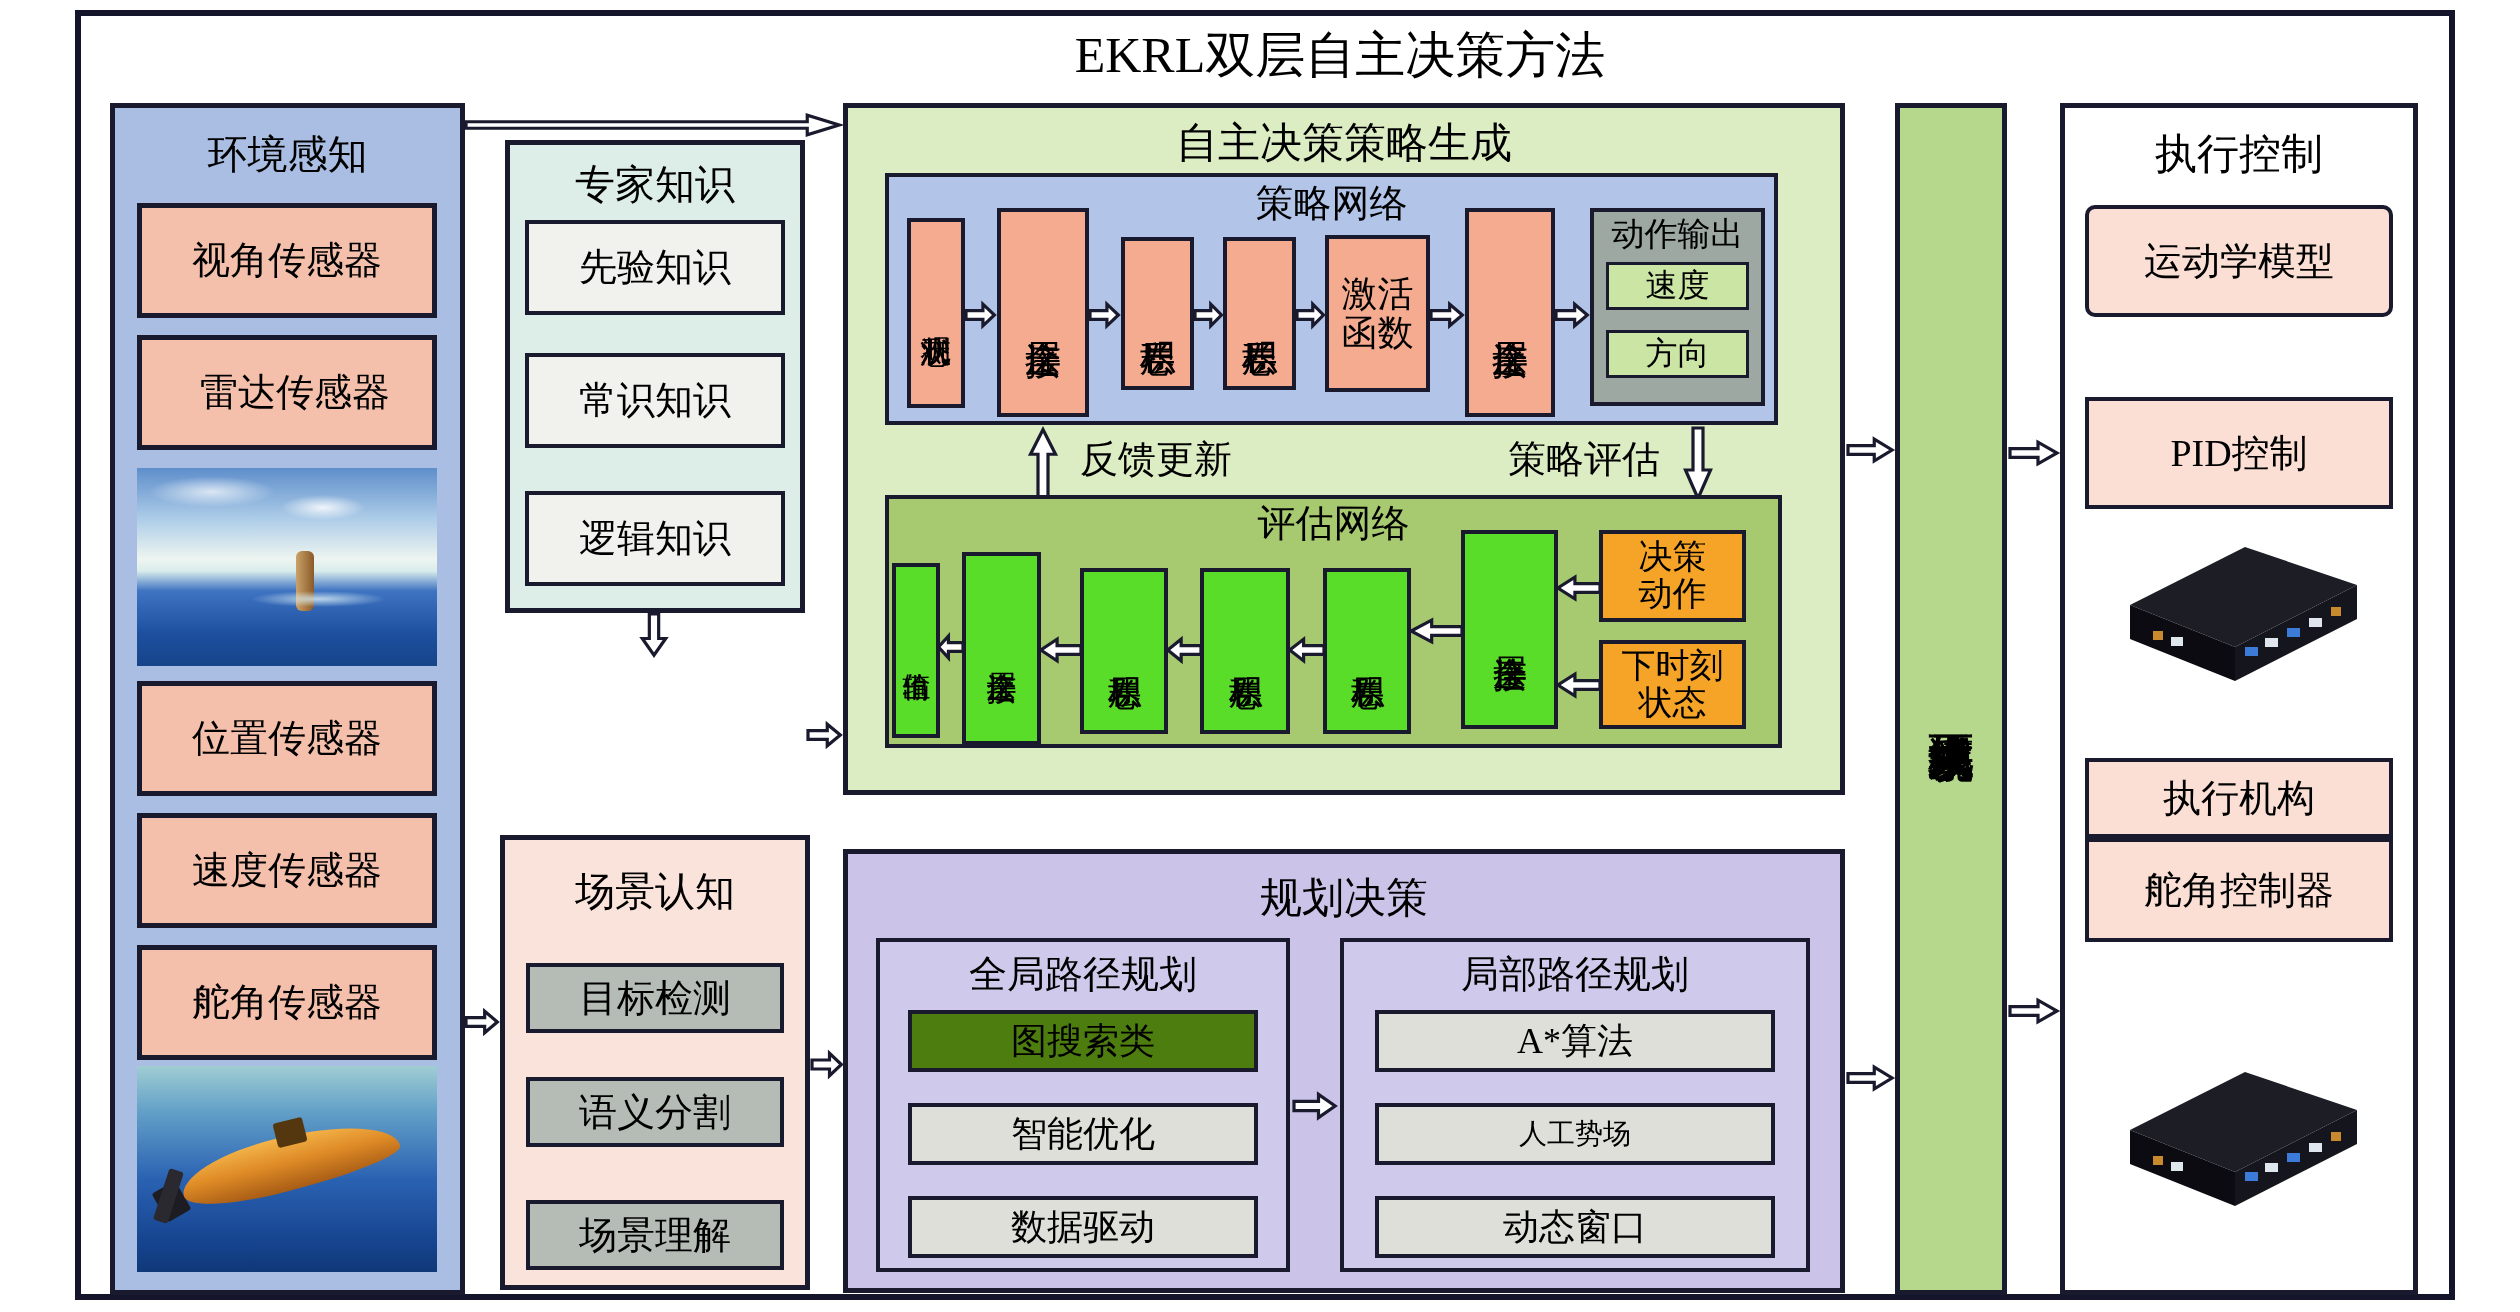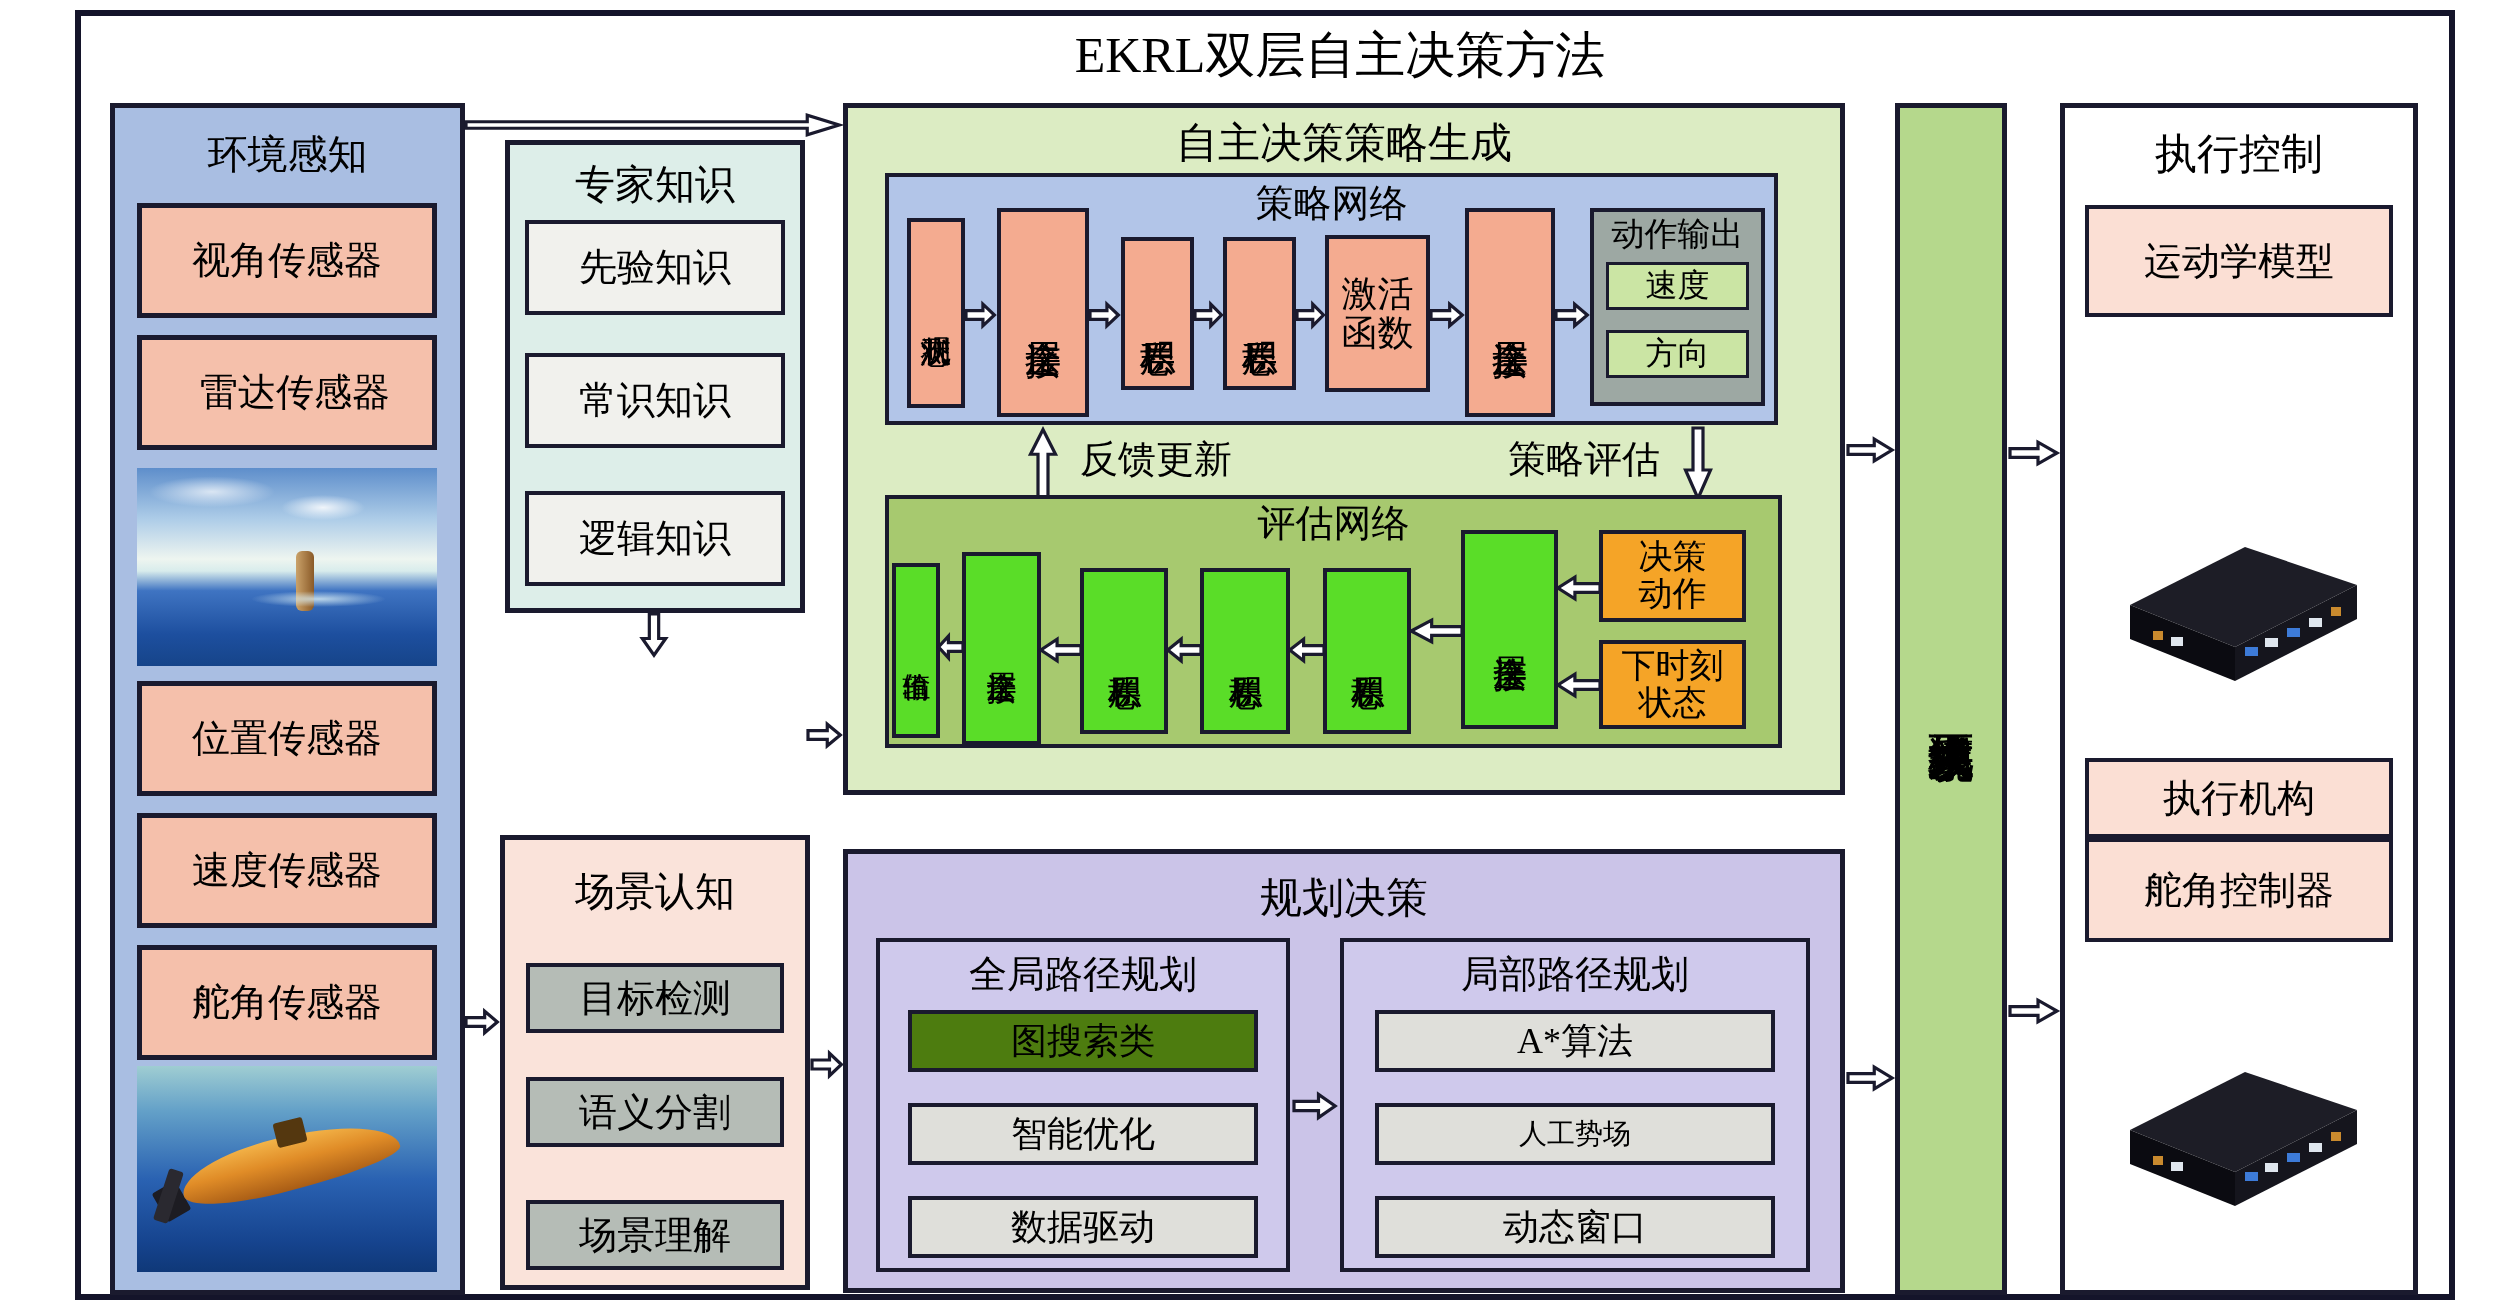--- a/index.html
+++ b/index.html
@@ -178,21 +178,22 @@
   <div class="abs box4" style="left:1375px;top:1196px;width:400px;height:62px;background:#dfdfda;font-size:36px;">动态窗口</div>
 
   <svg class="ar" style="left:1294px;top:1092px;width:42px;height:28px;" viewBox="0 0 48 24" preserveAspectRatio="none">
       <path d="M0 8H28V2L47 12L28 22V16H0Z"></path>
     </svg>
 
   <div class="abs box vtext" style="left:1895px;top:103px;width:112px;height:1192px;background:#b5d88c;font-size:46px;">水下无人系统决策模式切换模块</div>
 
   <div class="abs box" style="left:2060px;top:103px;width:358px;height:1192px;background:#ffffff;"></div>
   <div class="abs lbl" style="left:2060px;top:128px;width:358px;height:52px;font-size:42px;">执行控制</div>
-  <div class="abs box4" style="left:2085px;top:205px;width:308px;height:112px;background:#fbdfd4;font-size:38px;">运动学模型</div>
+  <div class="abs box4" style="left:2085px;top:205px;width:308px;height:112px;background:#fbdfd4;font-size:38px;border-radius:10px;">运动学模型</div>
+  <div class="abs box4" style="left:2085px;top:397px;width:308px;height:112px;background:#fbdfd4;font-size:38px;">PID控制</div>
 
   <svg class="abs" style="left:2095px;top:535px;width:290px;height:160px;" viewBox="0 0 290 160">
     <polygon points="35,70 150,12 262,50 140,112" fill="#1d1d26"></polygon>
     <polygon points="35,70 140,112 140,146 35,104" fill="#0b0b11"></polygon>
     <polygon points="140,112 262,50 262,84 140,146" fill="#15151d"></polygon>
     <rect x="160" y="92" width="14" height="8" fill="#3d7bd8" transform="skewY(-18) translate(0,150)" opacity="0"></rect>
     <rect x="58" y="96" width="10" height="9" fill="#c98a2e"></rect>
     <rect x="76" y="102" width="12" height="9" fill="#dfe6ee"></rect>
     <rect x="150" y="112" width="13" height="9" fill="#3d7bd8"></rect>
     <rect x="170" y="103" width="13" height="9" fill="#dfe6ee"></rect>

